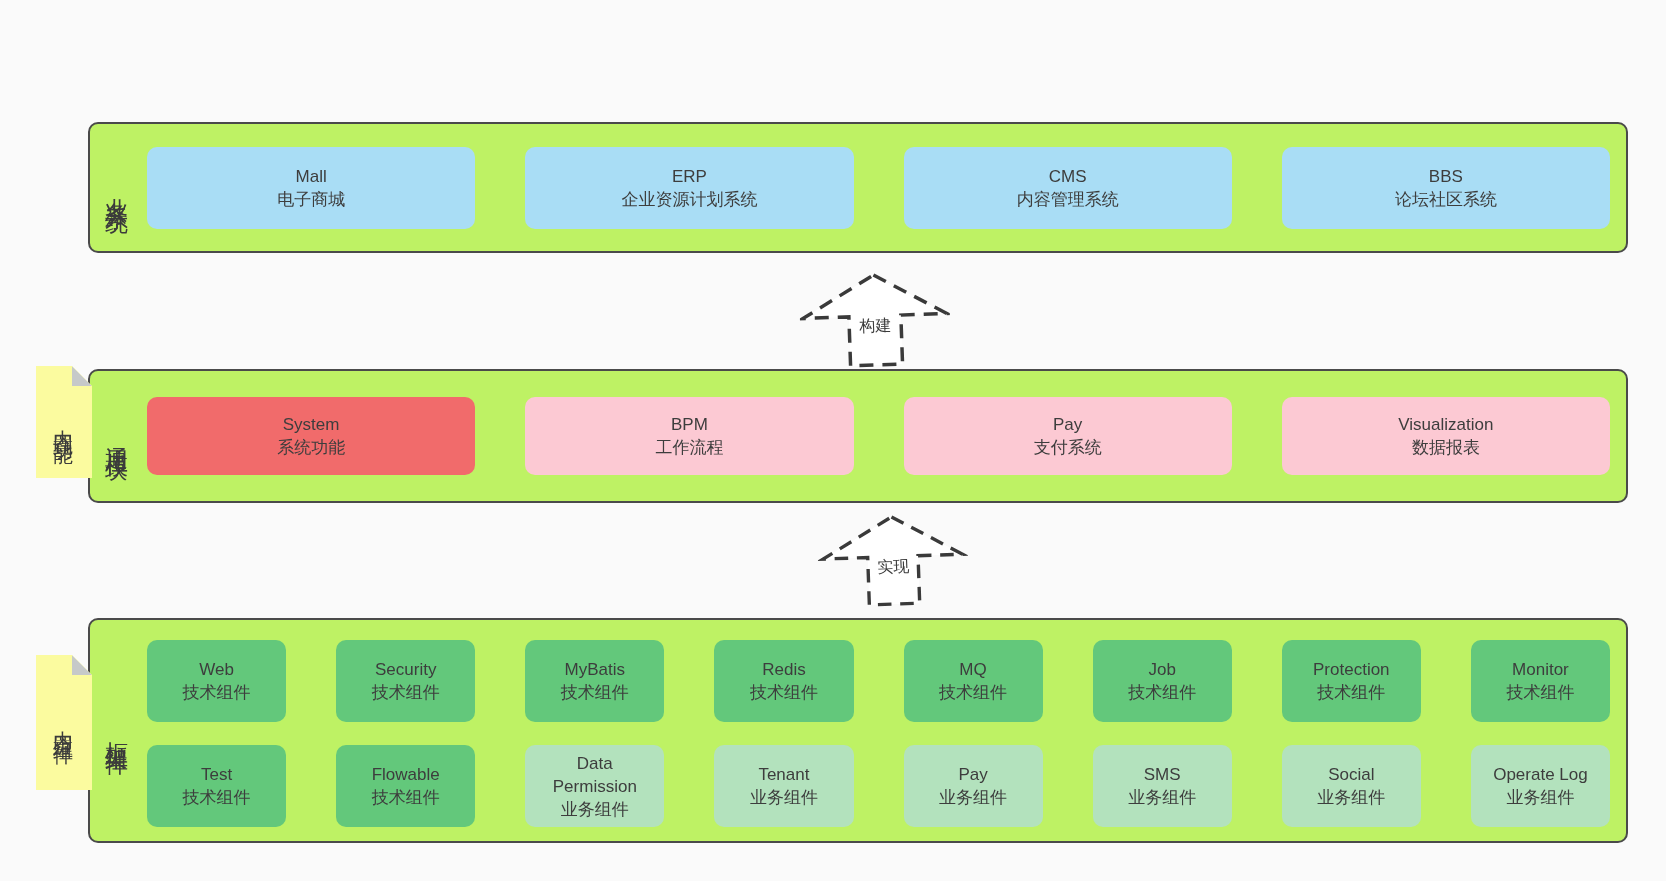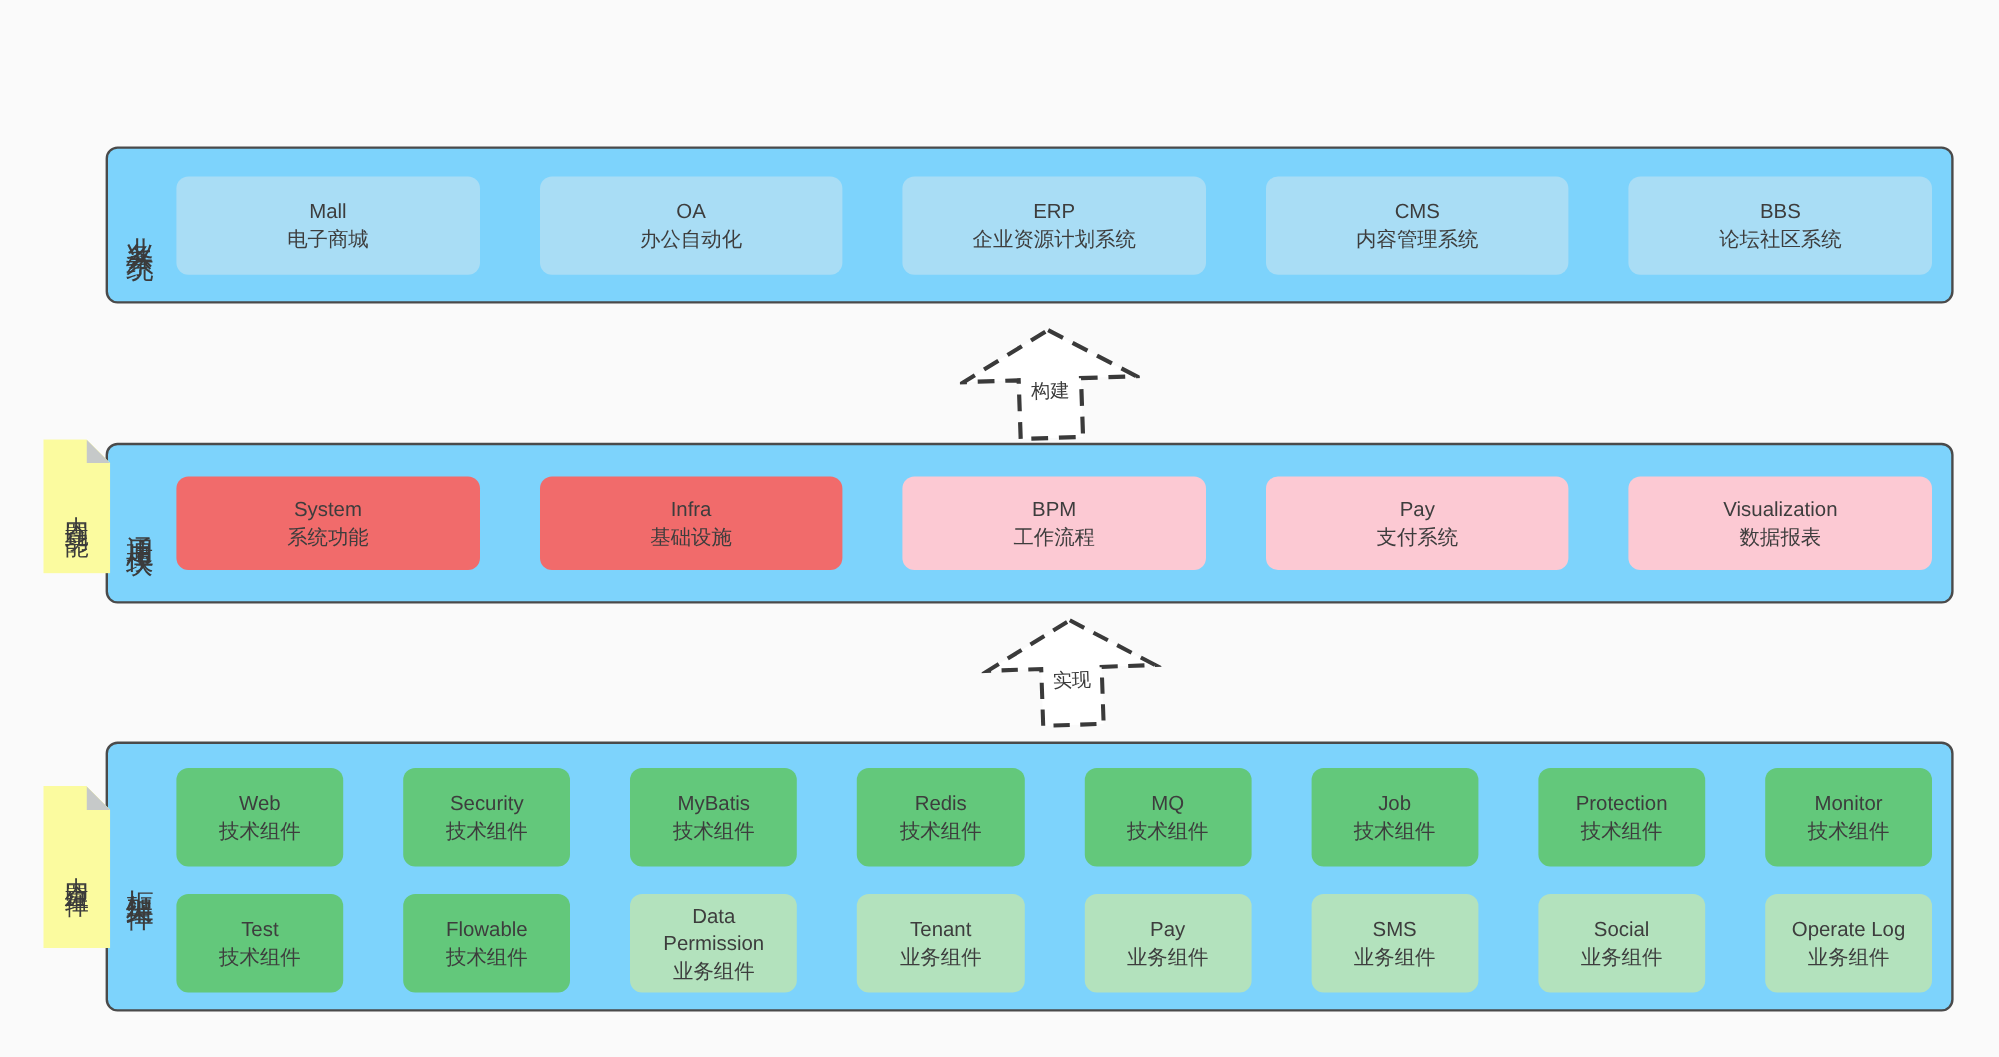--- a/index.html
+++ b/index.html
@@ -1,19 +1,19 @@
 <!DOCTYPE html>
 <html><head>
 <meta charset="utf-8">
 <style>
   html,body{margin:0;padding:0;}
   body{font-family:"Liberation Sans","DejaVu Sans",sans-serif;}
   .stage{position:relative;width:1666px;height:881px;background:#fafafa;overflow:hidden;}
 
-  .container{position:absolute;left:88px;width:1540px;background:#7dd3fc;
+  .container{position:absolute;left:88px;width:1540px;background:#bef264;
     border:2px solid #4a4a4a;border-radius:10px;box-sizing:border-box;}
   .c1{top:122px;height:131px;}
   .c2{top:369px;height:134px;}
   .c3{top:618px;height:225px;}
 
   .vlabel{position:absolute;left:12px;top:50%;transform:translateY(-50%);
     writing-mode:vertical-rl;text-orientation:upright;letter-spacing:4px;
     font-size:23px;color:#3b3b3b;}
 
   .boxes{position:absolute;left:57px;right:16px;display:flex;gap:50px;}
@@ -58,24 +58,20 @@
 <div class="stage">
 
   <section class="container c1">
     <div class="vlabel">业务系统</div>
     <div class="boxes">
       <div class="box blue">
         <span class="en">Mall</span>
         <span class="zh">电子商城</span>
       </div>
       <div class="box blue">
-        <span class="en">OA</span>
-        <span class="zh">办公自动化</span>
-      </div>
-      <div class="box blue">
         <span class="en">ERP</span>
         <span class="zh">企业资源计划系统</span>
       </div>
       <div class="box blue">
         <span class="en">CMS</span>
         <span class="zh">内容管理系统</span>
       </div>
       <div class="box blue">
         <span class="en">BBS</span>
         <span class="zh">论坛社区系统</span>
@@ -90,24 +86,20 @@
     <span class="arrow-label">构建</span>
   </div>
 
   <section class="container c2">
     <div class="vlabel">通用模块</div>
     <div class="boxes">
       <div class="box red">
         <span class="en">System</span>
         <span class="zh">系统功能</span>
       </div>
-      <div class="box red">
-        <span class="en">Infra</span>
-        <span class="zh">基础设施</span>
-      </div>
       <div class="box pink">
         <span class="en">BPM</span>
         <span class="zh">工作流程</span>
       </div>
       <div class="box pink">
         <span class="en">Pay</span>
         <span class="zh">支付系统</span>
       </div>
       <div class="box pink">
         <span class="en">Visualization</span>

